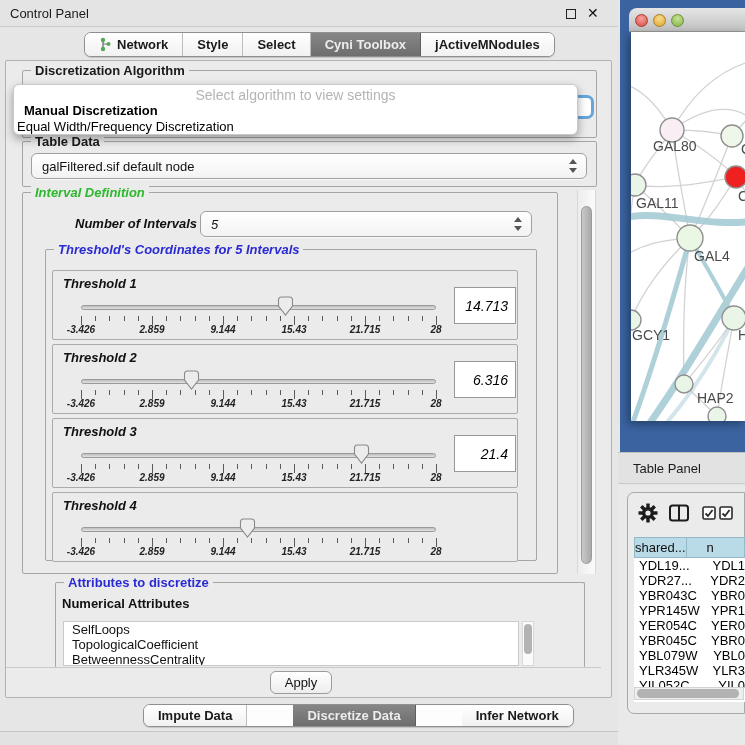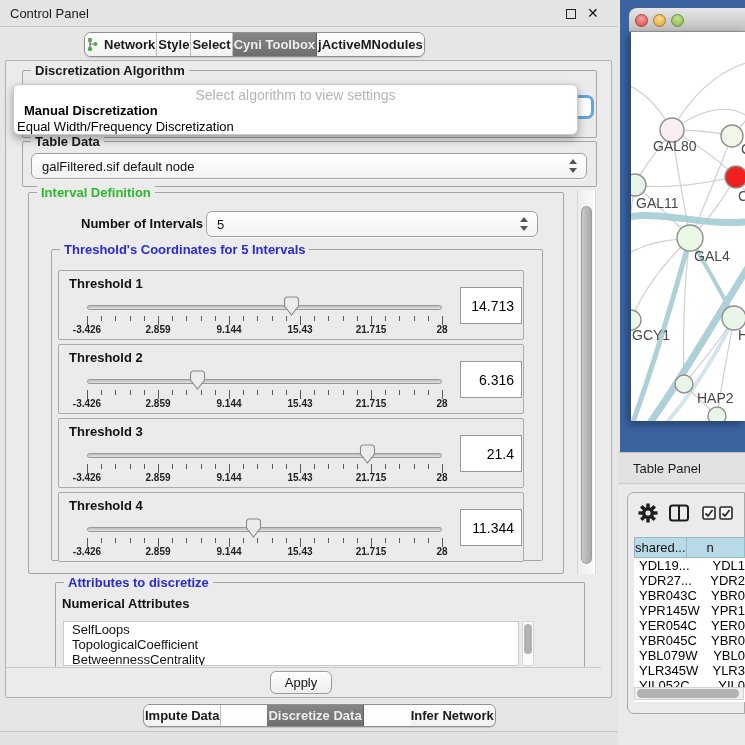--- a/index.html
+++ b/index.html
@@ -10,21 +10,21 @@
   
   .titlebar { position:absolute; left:0; top:0; width:618px; height:27px; background:#e4e4e4;
               border-bottom:1px solid #c9c9c9; display:flex; align-items:center; }
   .titlebar .t-text { font-size:13px; color:#1c1c1c; padding-left:10px; }
   .float-btn { position:absolute; left:566px; top:9px; width:10px; height:10px; border:1.6px solid #222; }
   .close-btn { position:absolute; left:587px; top:5px; font-size:14px; font-weight:bold; color:#111; line-height:16px; }
 
   
   .seg { position:absolute; display:flex; height:25px; border:1px solid #8f8f8f; border-radius:7px;
          background:#fdfdfd; overflow:hidden; box-shadow:0 1px 1px rgba(0,0,0,.15); }
-  .seg .seg-item { display:flex; align-items:center; gap:5px; padding:0 1px; font-size:13px; font-weight:bold;
+  .seg .seg-item { display:flex; align-items:center; gap:5px; padding:0 14px; font-size:13px; font-weight:bold;
                    color:#1a1a1a; border-right:1px solid #bdbdbd; background:linear-gradient(#ffffff,#f1f1f1); white-space:nowrap; }
   .seg .seg-item:last-child { border-right:none; }
   .seg .seg-item.sel { background:linear-gradient(#868686,#6e6e6e); color:#ededed; border-right-color:#5f5f5f; }
 
   
   .panel { position:absolute; left:5px; top:60px; width:607px; height:638px;
            background:#ebebeb; border:1px solid #b2b2b2; border-radius:2px; }
 
   .group { position:absolute; border:1px solid #a6a6a6; border-radius:2px; }
   .group > .g-label { position:absolute; top:-8px; left:8px; background:#ebebeb; padding:0 4px;
@@ -153,21 +153,21 @@
   </div>
 
   <div class="popup">
     <div class="hint">Select algorithm to view settings</div>
     <div id="popup-options">
         <div class="opt" style="top: 18px; font-weight: bold; padding-left: 7px;">Manual Discretization</div>
         <div class="opt" style="top: 34px; font-weight: normal;">Equal Width/Frequency Discretization</div>
       </div>
   </div>
 
-  <div class="group" style="left:28px; top:192px; width:536px; height:382px;">
+  <div class="group" style="left:22px; top:192px; width:536px; height:382px;font-style:italic;">
     <span class="g-label green">Interval Definition</span>
     <span style="position:absolute; left:44px; top:23px; font-size:13px; font-weight:bold; color:#111;padding-left:8px;">Number of Intervals</span>
     <div class="combo" style="left:177px; top:18px; width:332px; height:26px;">
       <span>5</span>
       <span class="spinner"></span>
     </div>
     <div class="group" style="left:22px; top:56px; width:492px; height:312px;">
       <span class="g-label blue">Threshold's Coordinates for 5 Intervals</span>
       <div id="threshold-rows">
           <div class="thr-box" style="top: 20px;">
@@ -321,21 +321,20 @@
             <div class="tick" style="left: 383px; height: 9px;"></div>
             <div class="tick-label" style="left: 28px;">-3.426</div>
             <div class="tick-label" style="left: 99px;">2.859</div>
             <div class="tick-label" style="left: 170px;">9.144</div>
             <div class="tick-label" style="left: 241px;">15.43</div>
             <div class="tick-label" style="left: 312px;">21.715</div>
             <div class="tick-label" style="left: 383px;">28</div>
             <div class="thumb" style="left: 186.348px;"><svg width="17" height="20" viewBox="0 0 17 20">
                 <path d="M1.5,4 Q1.5,1 4.5,1 L12.5,1 Q15.5,1 15.5,4 L15.5,10 L8.5,19 L1.5,10 Z" fill="#ececec" stroke="#8a8a8a" stroke-width="1.1"></path>
               </svg></div>
-            <div class="val-box">11.344</div>
           </div>
         </div>
     </div>
   </div>
 
   <div class="v-scroll-track">
     <div class="v-scroll-thumb"></div>
   </div>
 
   <div class="group" style="left:55px; top:582px; width:530px; height:86px; border-bottom:none;">

